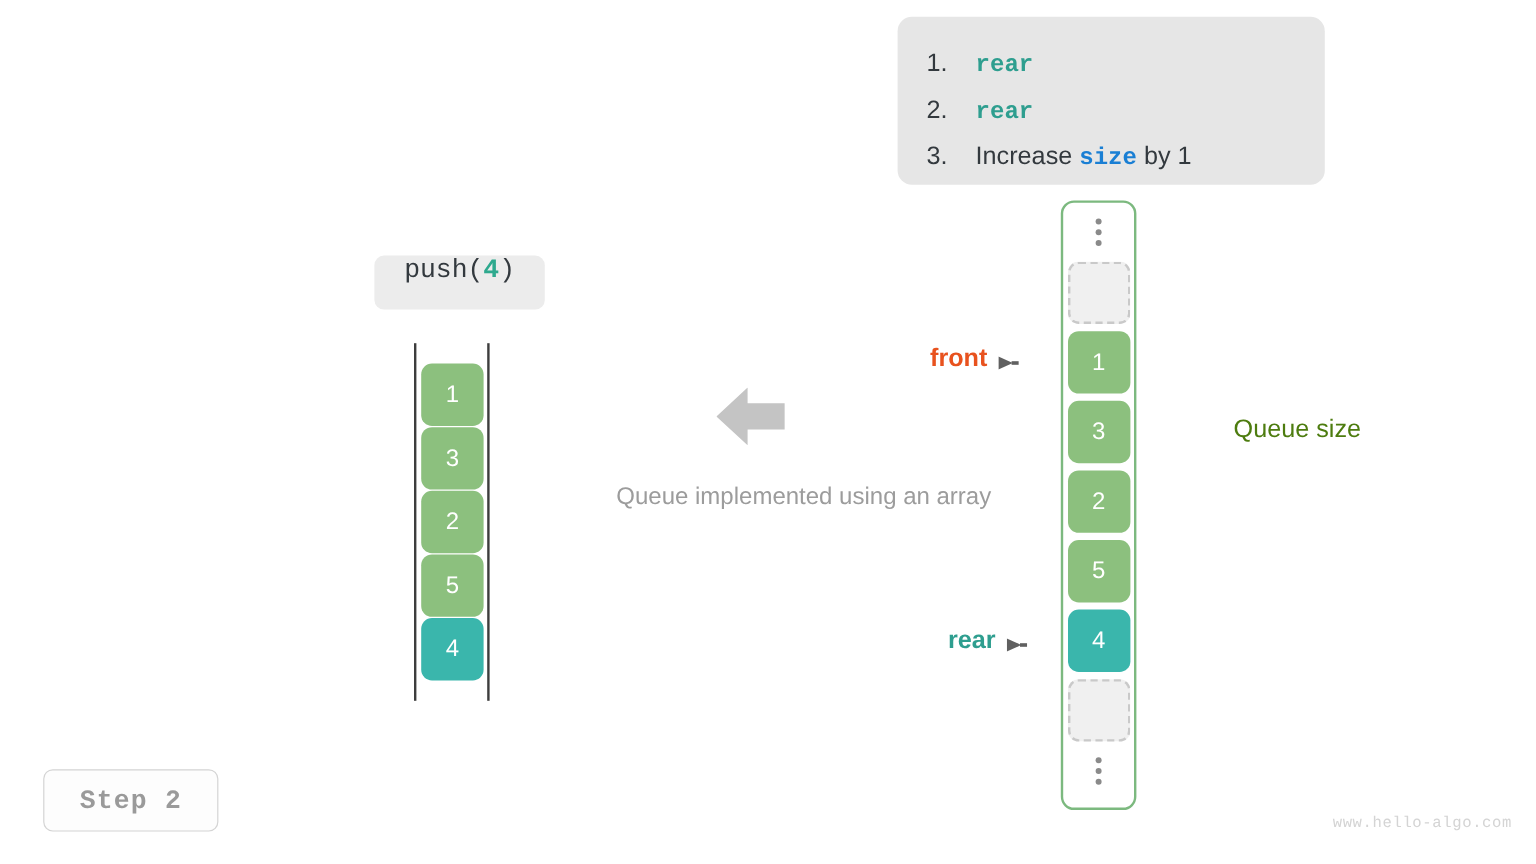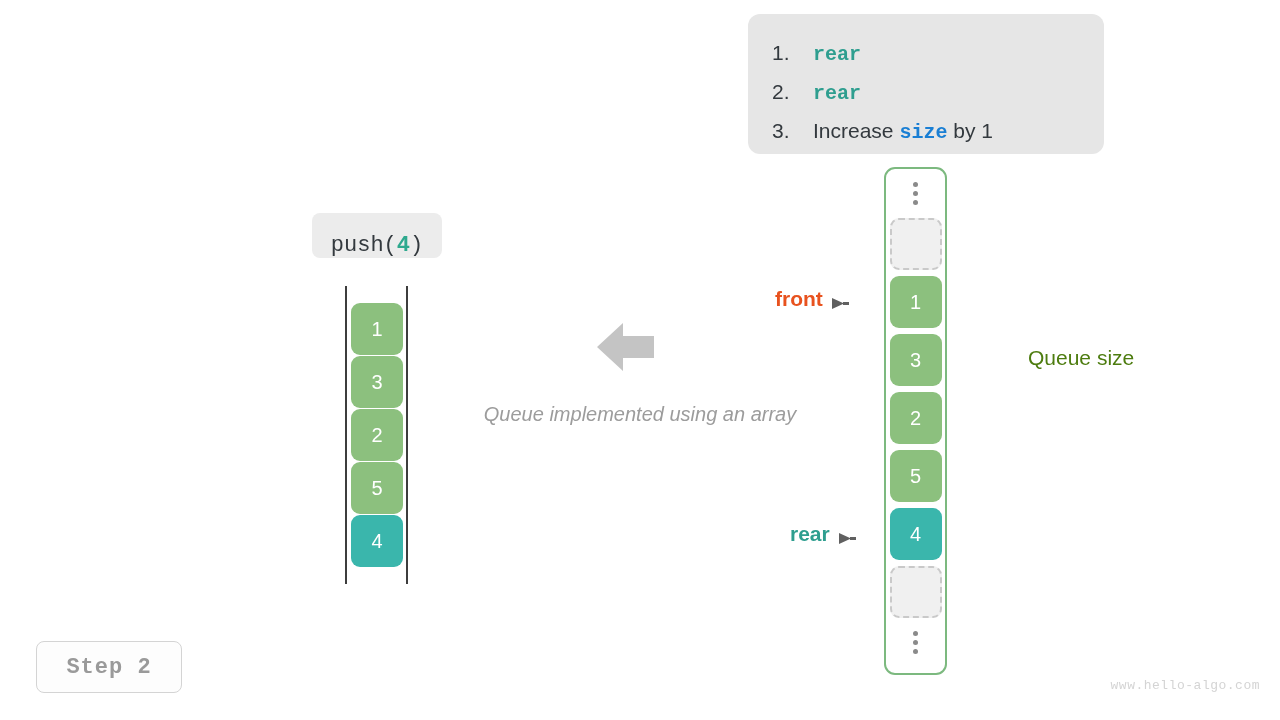--- a/index.html
+++ b/index.html
@@ -58,27 +58,27 @@
     color: #1a7fd4;
     font-weight: bold;
     font-size: 20px;
   }
 
   
   .op-label {
     position: absolute;
     left: 312px;
     top: 213px;
-    width: 130px;
+    width: 142px;
     height: 45px;
     box-sizing: border-box;
     background: #ececec;
     border-radius: 8px;
     display: flex;
-    align-items: flex-end;
+    align-items: flex-start;
     justify-content: center;
     font-family: "Liberation Mono", "DejaVu Sans Mono", monospace;
     font-size: 22px;
     color: #33393e;
   }
   .op-arg { color: #2ea98e; font-weight: bold; }
 
   
   .rail-wrap {
     position: absolute;
@@ -130,24 +130,23 @@
     left: 597px;
     top: 323px;
     width: 57px;
     height: 48px;
   }
   .caption {
     position: absolute;
     left: 454px;
     top: 403px;
     width: 372px;
-    text-align: center;
+    text-align: right;
     font-size: 20px;
     color: #9c9c9c;
-    font-style: italic;
   }
 
   
   .arr-container {
     position: absolute;
     left: 884px;
     top: 167px;
     width: 63px;
     height: 508px;
     box-sizing: border-box;

